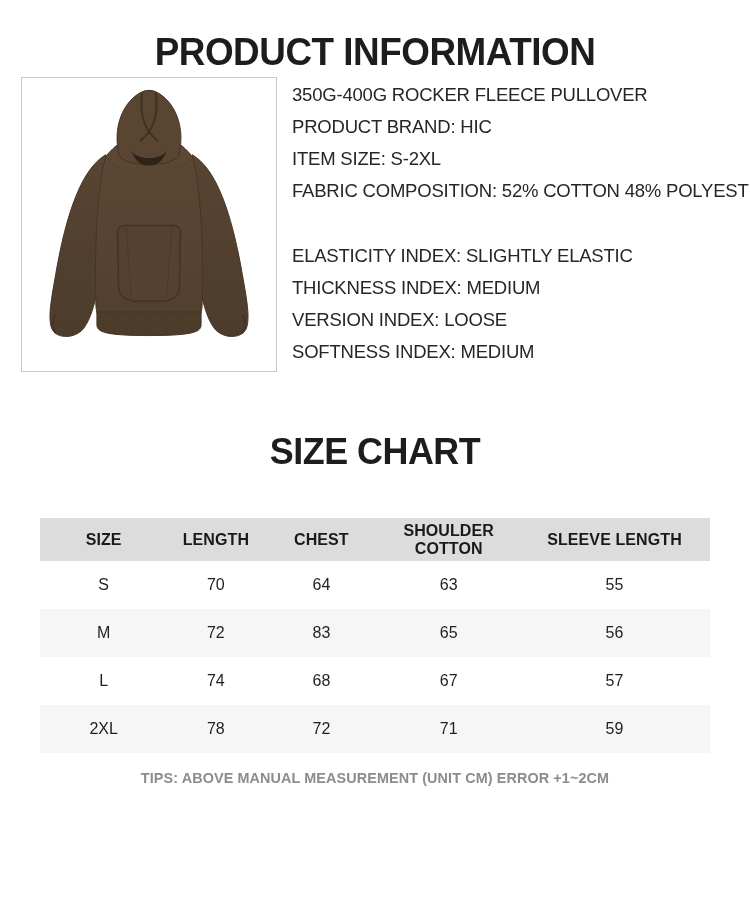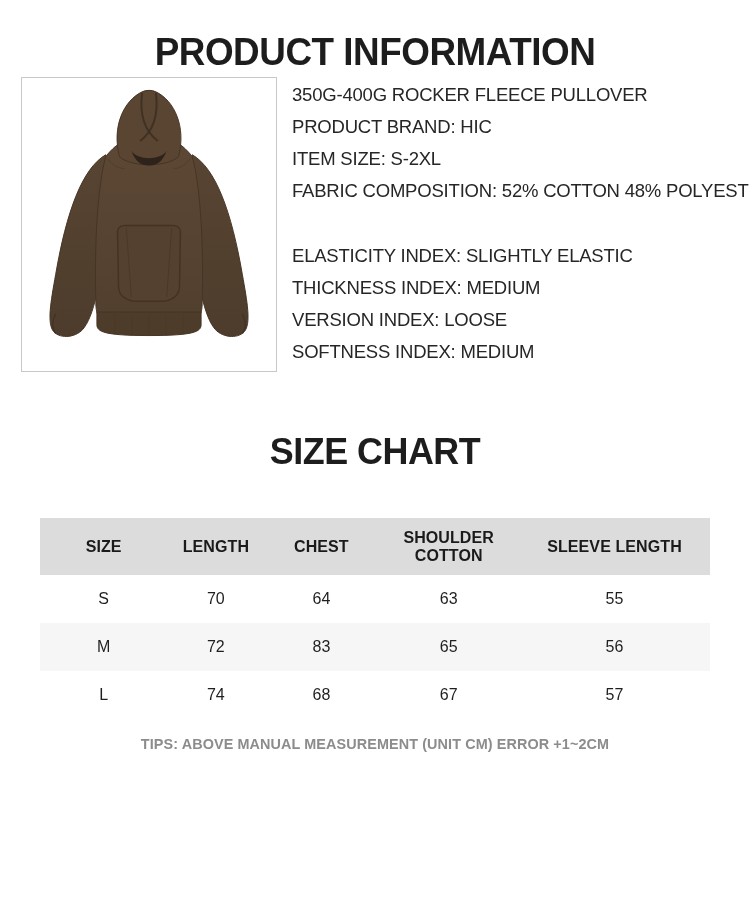--- a/index.html
+++ b/index.html
@@ -60,21 +60,21 @@
     transform:scaleX(0.97);
   }
   table.size-chart {
     margin:42px 40px 0 40px;
     width:670px;
     border-collapse:collapse;
     table-layout:fixed;
   }
   table.size-chart thead tr {
     background:#dcdcdc;
-    height:57px;
+    height:43px;
   }
   table.size-chart th {
     font-size:16px;
     font-weight:bold;
     color:#1a1a1a;
     text-align:center;
     letter-spacing:0.1px;
   }
   table.size-chart tbody tr { height:48px; background:#ffffff; }
   table.size-chart tbody tr:nth-child(even) { background:#f6f6f6; }
@@ -190,18 +190,25 @@
           <td>65</td>
           <td>56</td>
         </tr>
         <tr>
           <td>L</td>
           <td>74</td>
           <td>68</td>
           <td>67</td>
           <td>57</td>
         </tr>
+        <tr>
+          <td>2XL</td>
+          <td>78</td>
+          <td>72</td>
+          <td>71</td>
+          <td>59</td>
+        </tr>
       </tbody>
   </table>
 
   <div class="tips-note">TIPS: ABOVE MANUAL MEASUREMENT (UNIT CM) ERROR +1~2CM</div>
 
 </div>
 
 </body></html>

